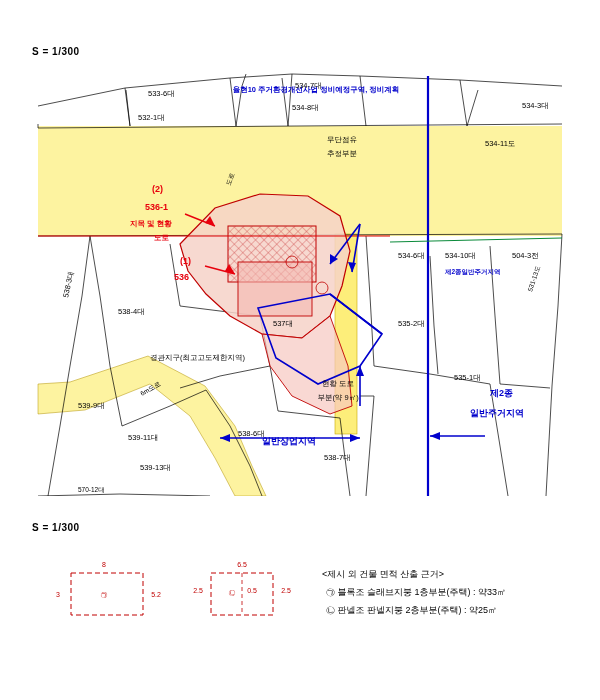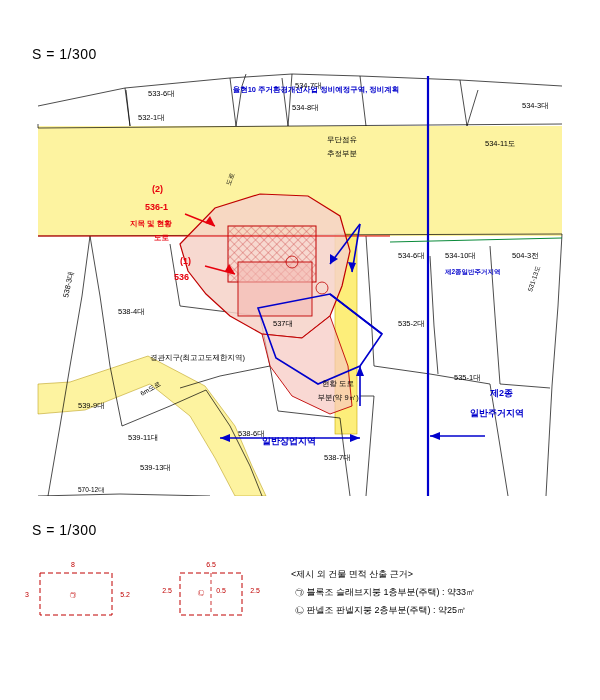--- a/index.html
+++ b/index.html
@@ -15,37 +15,37 @@
     overflow: hidden;
     color: #000;
   }
   .page {
     position: relative;
     width: 600px;
     height: 700px;
   }
   .scale-label {
     position: absolute;
-    font-size: 14px;
-    font-weight: normal;
+    font-size: 10px;
+    font-weight: bold;
     letter-spacing: 0.5px;
   }
   #scale-top { left: 32px; top: 46px; }
   #scale-bottom { left: 32px; top: 522px; }
 
   .map-wrap {
     position: absolute;
     left: 30px;
     top: 66px;
     width: 540px;
     height: 430px;
   }
   .bottom-wrap {
     position: absolute;
-    left: 5px;
+    left: 36px;
     top: 545px;
     width: 560px;
     height: 120px;
   }
   svg { display: block; }
   .lbl {
     font-family: "Liberation Sans", sans-serif;
     fill: #000;
   }
   .lbl-sm { font-size: 7.5px; }

